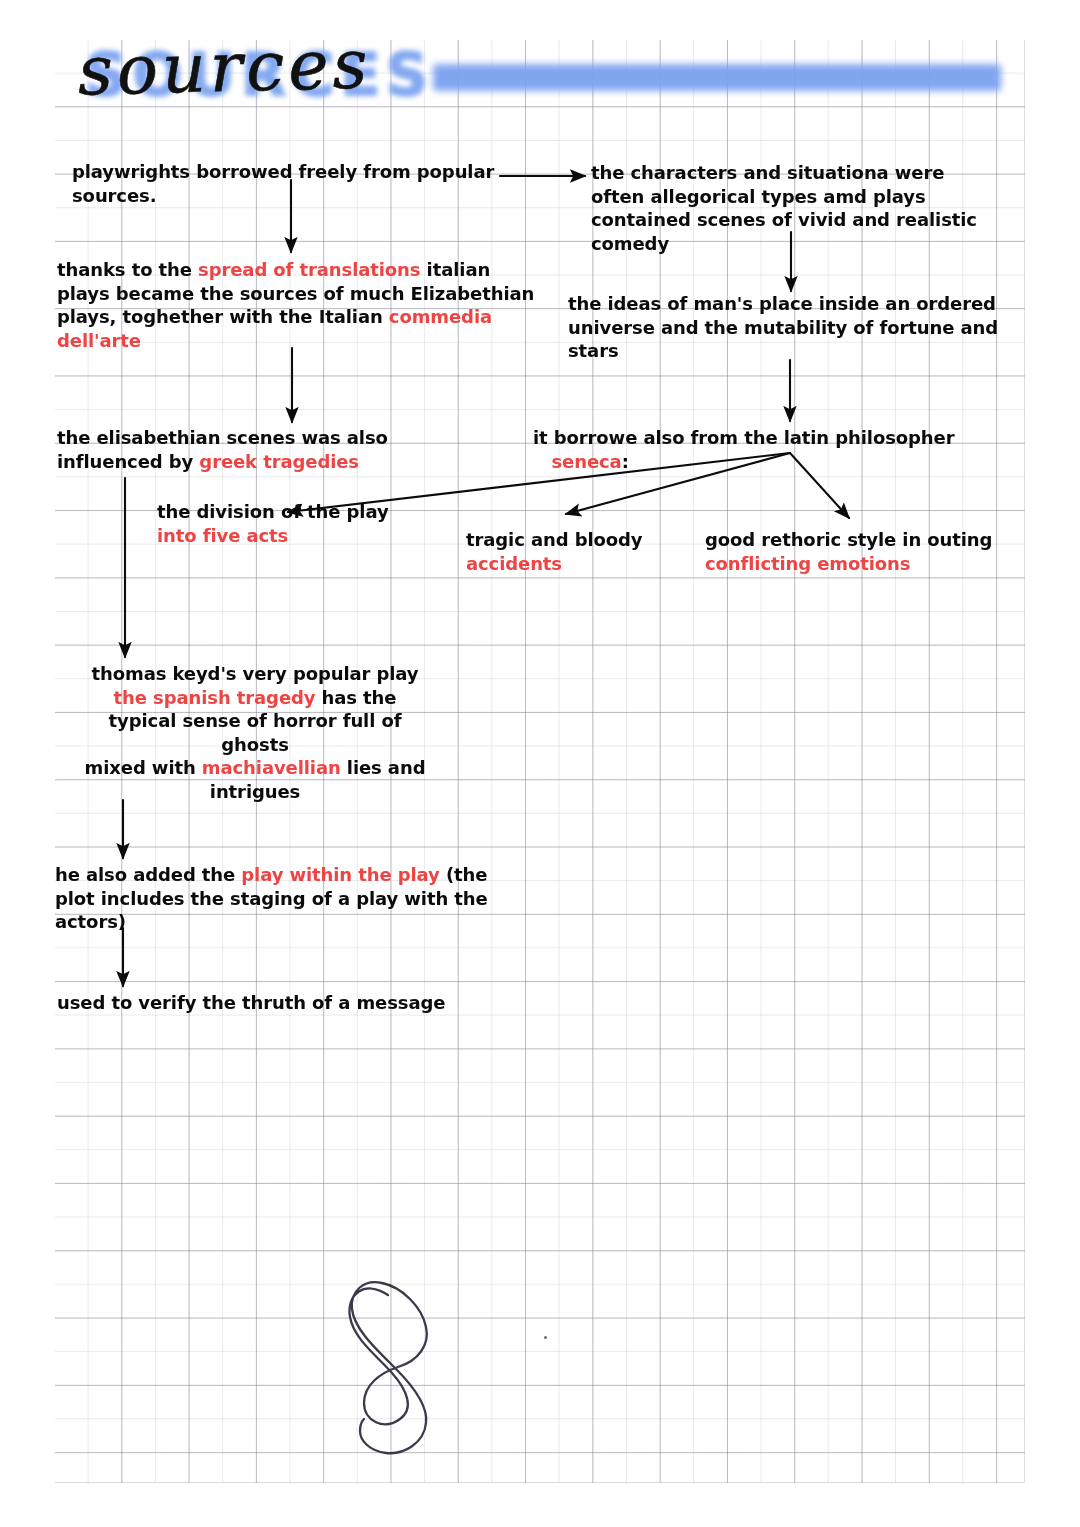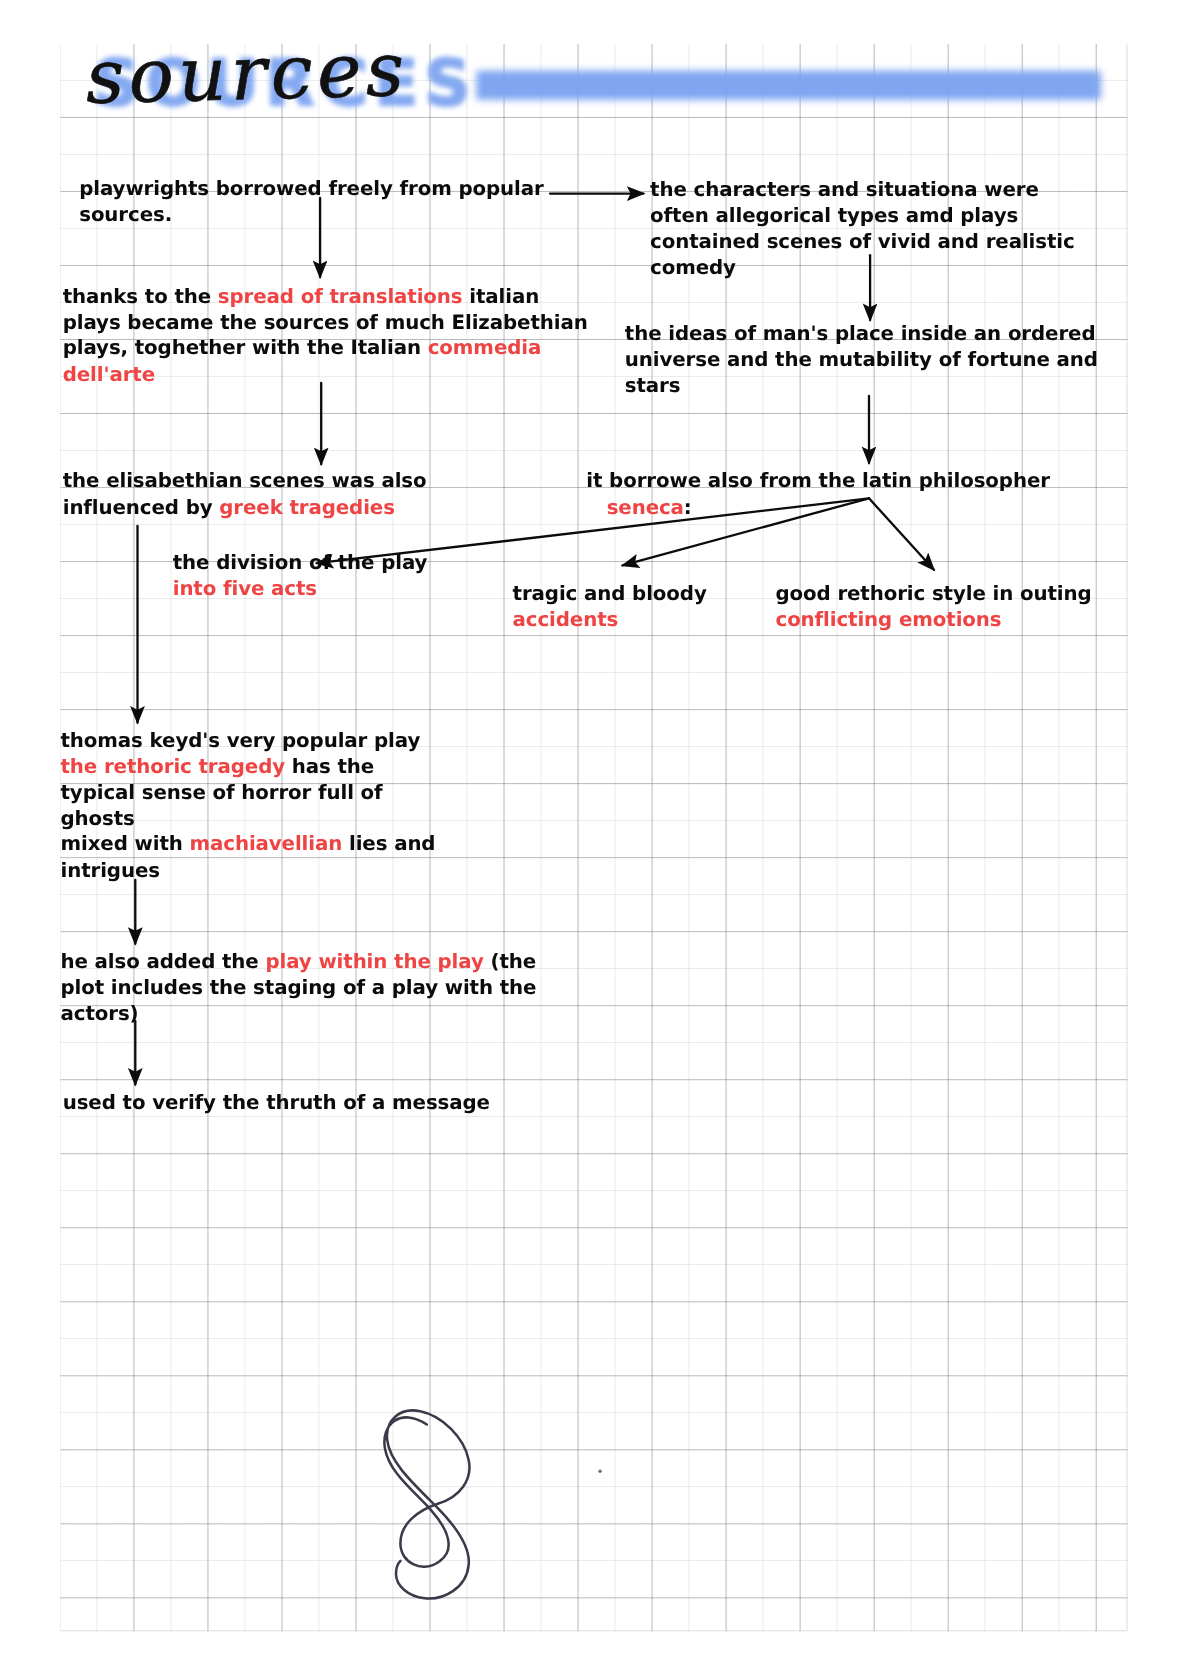--- a/index.html
+++ b/index.html
@@ -132,22 +132,22 @@
 universe and the mutability of fortune and
 stars</span></div>
   <div class="note" style="left:533px; top:426px; width:460px;"><span>it borrowe also from the latin philosopher
    </span><span class="b">seneca</span><span>:</span></div>
   <div class="note" style="left:157px; top:500px; width:260px;"><span>the division of the play
 </span><span class="b">into five acts</span></div>
   <div class="note" style="left:466px; top:528px; width:200px;"><span>tragic and bloody
 </span><span class="b">accidents</span></div>
   <div class="note" style="left:705px; top:528px; width:310px;"><span>good rethoric style in outing
 </span><span class="b">conflicting emotions</span></div>
-  <div class="note" style="left:55px;  top:662px; width:400px;"><span>thomas keyd's very popular play
-</span><span class="b">the rethoric tragedy</span><span> has the
+  <div class="note" style="left:55px;  top:662px; width:400px;text-align:center;"><span>thomas keyd's very popular play
+</span><span class="b">the spanish tragedy</span><span> has the
 typical sense of horror full of
 ghosts
 mixed with </span><span class="b">machiavellian</span><span> lies and
 intrigues</span></div>
   <div class="note" style="left:55px;  top:863px; width:440px;"><span>he also added the </span><span class="b">play within the play</span><span> (the
 plot includes the staging of a play with the
 actors)</span></div>
   <div class="note" style="left:57px;  top:991px; width:460px;"><span>used to verify the thruth of a message</span></div>
 
   <svg id="arrows" viewBox="0 0 1080 1527">

